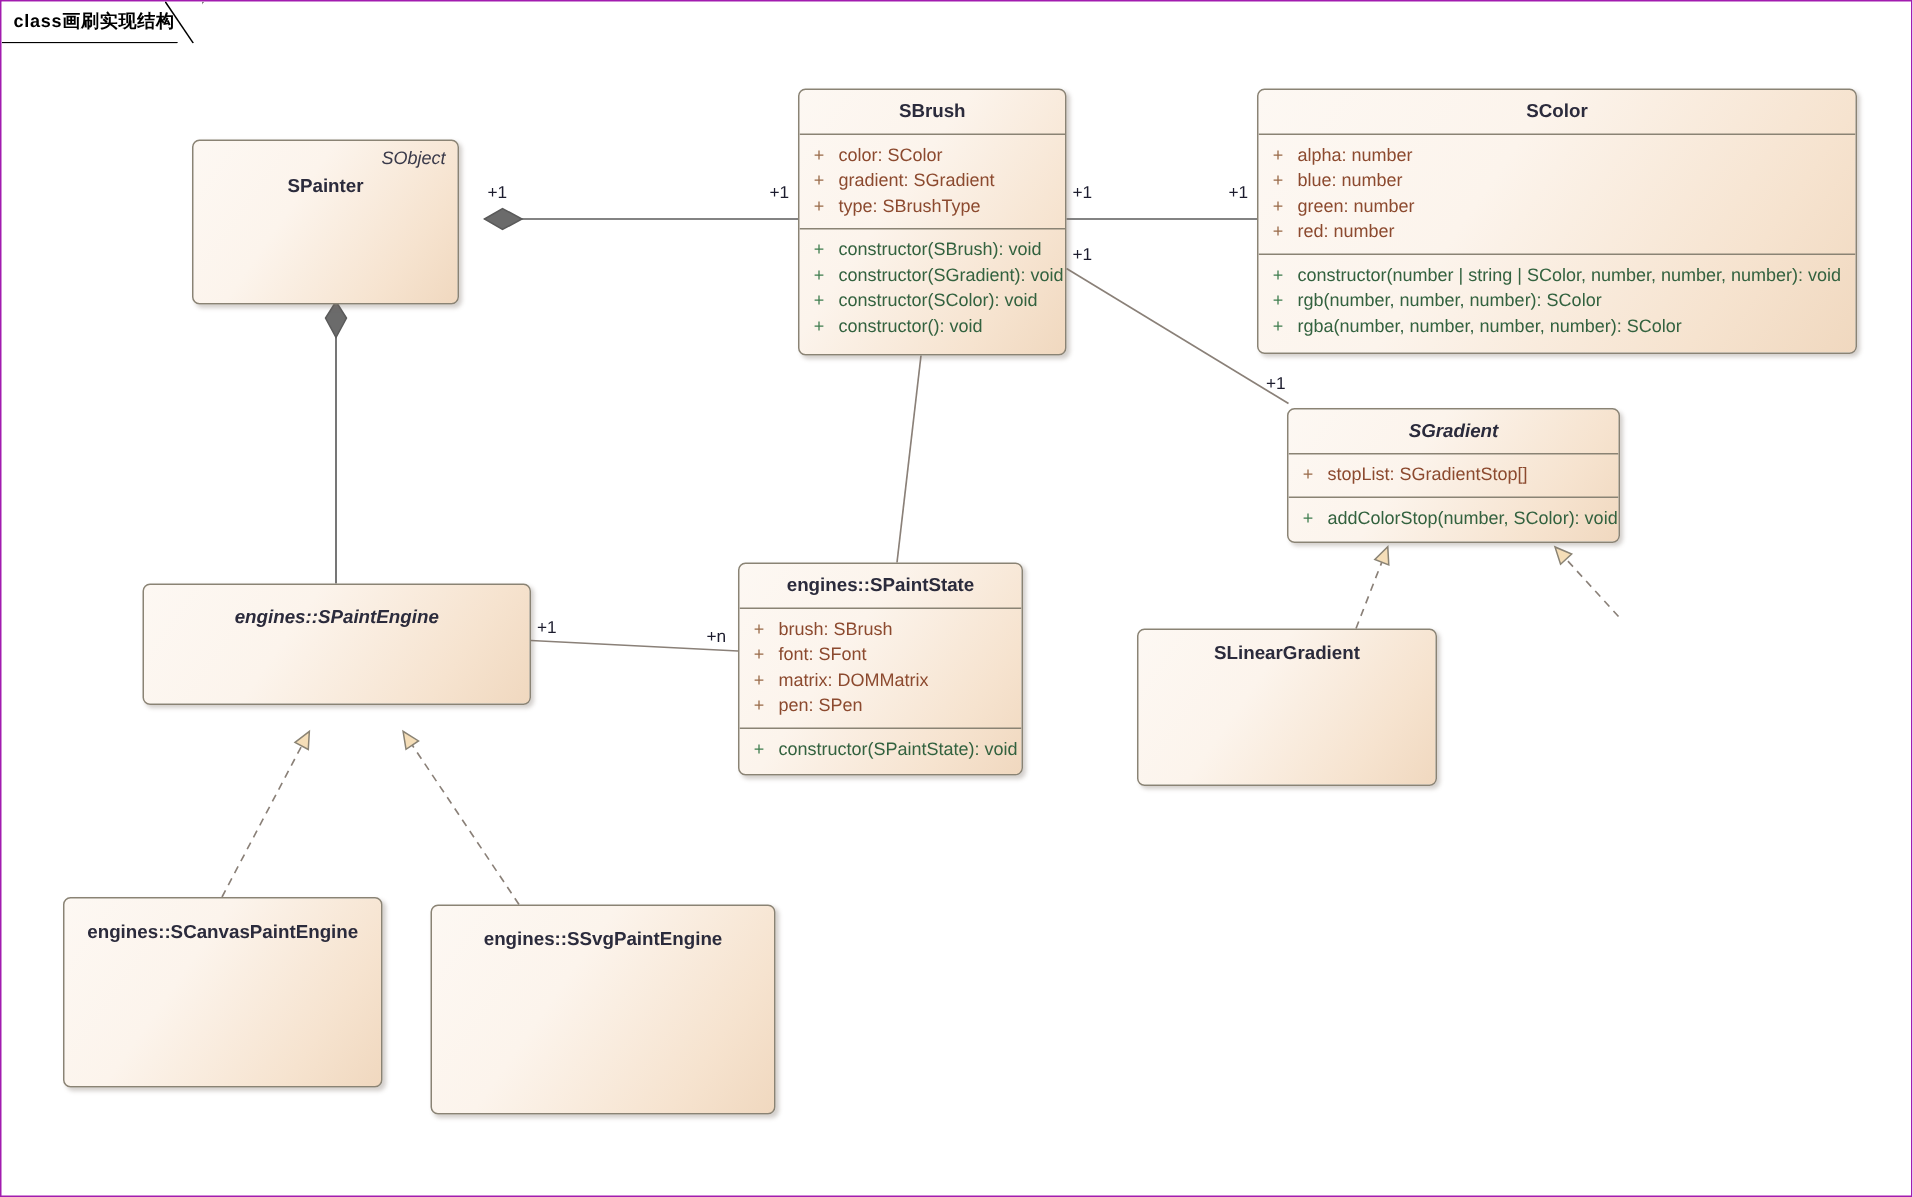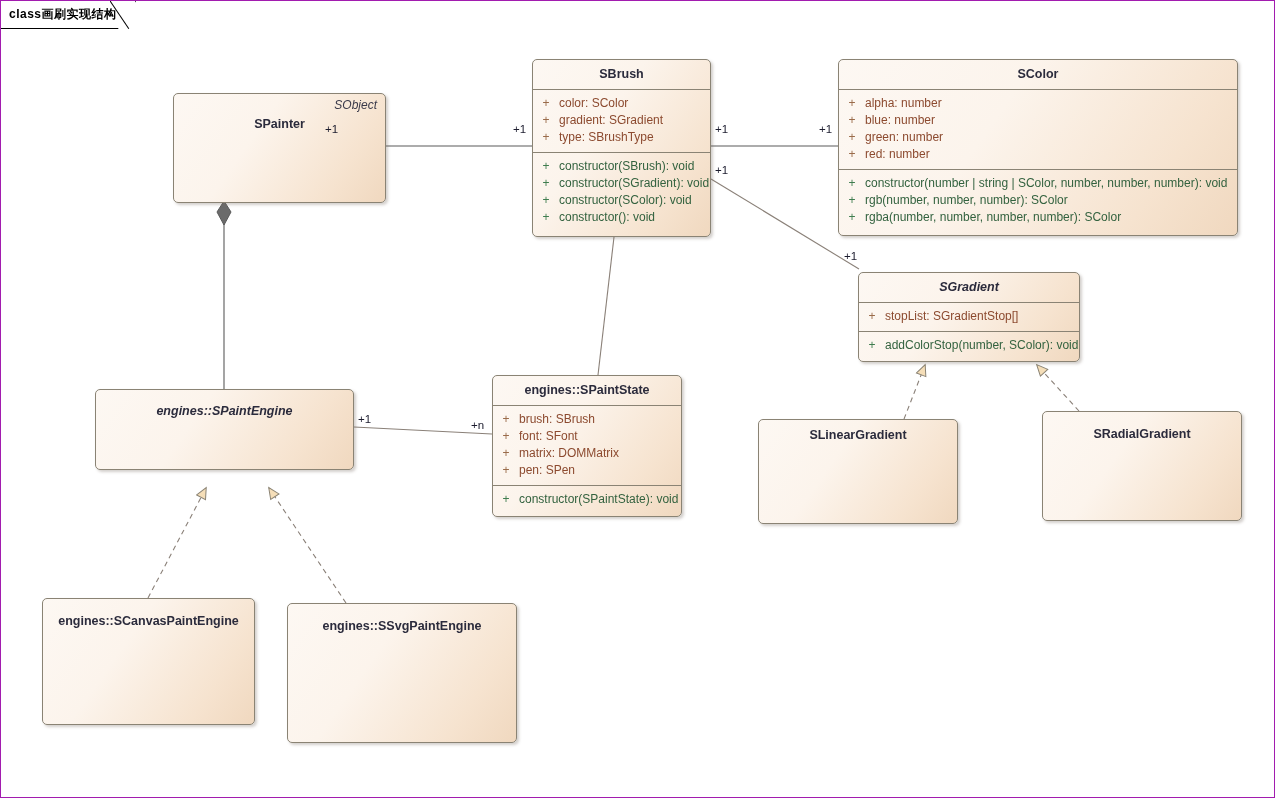--- a/index.html
+++ b/index.html
@@ -204,21 +204,21 @@
 
   <div class="mult" style="left:324px; top:122px;">+1</div>
   <div class="mult" style="left:512px; top:122px;">+1</div>
   <div class="mult" style="left:714px; top:122px;">+1</div>
   <div class="mult" style="left:818px; top:122px;">+1</div>
   <div class="mult" style="left:714px; top:163px;">+1</div>
   <div class="mult" style="left:843px; top:249px;">+1</div>
   <div class="mult" style="left:357px; top:412px;">+1</div>
   <div class="mult" style="left:470px; top:418px;">+n</div>
 
-  <div class="cls" id="box-spainter" style="left:127px; top:92px; width:213px; height:110px;margin-left:45px;">
+  <div class="cls" id="box-spainter" style="left:127px; top:92px; width:178px; height:110px;">
     <div class="hdr">
       <span class="stereo">SObject</span>
       <span style="display:inline-block; margin-top:16px;">SPainter</span>
     </div>
   </div>
 
   <div class="cls" id="box-sbrush" style="left:531px; top:58px; width:179px; height:178px;">
     <div class="hdr">SBrush</div>
     <div class="sep"></div>
     <div class="compart">
@@ -309,23 +309,20 @@
           <span class="vis">+</span>
           <span class="txt">addColorStop(number, SColor): void</span>
         </div>
     </div>
   </div>
 
   <div class="cls" id="box-slineargradient" style="left:757px; top:418px; width:200px; height:105px;">
     <div class="hdr" style="padding-top:8px;">SLinearGradient</div>
   </div>
 
-  <div class="cls" id="box-sradialgradient" style="left:1041px; top:410px; width:200px; height:110px;">
-    <div class="hdr" style="padding-top:15px;">SRadialGradient</div>
-  </div>
 
   <div class="cls" id="box-spaintstate" style="left:491px; top:374px; width:190px; height:142px;">
     <div class="hdr">engines::SPaintState</div>
     <div class="sep"></div>
     <div class="compart">
       <div class="row attr">
           <span class="vis">+</span>
           <span class="txt">brush: SBrush</span>
         </div>
       <div class="row attr">

